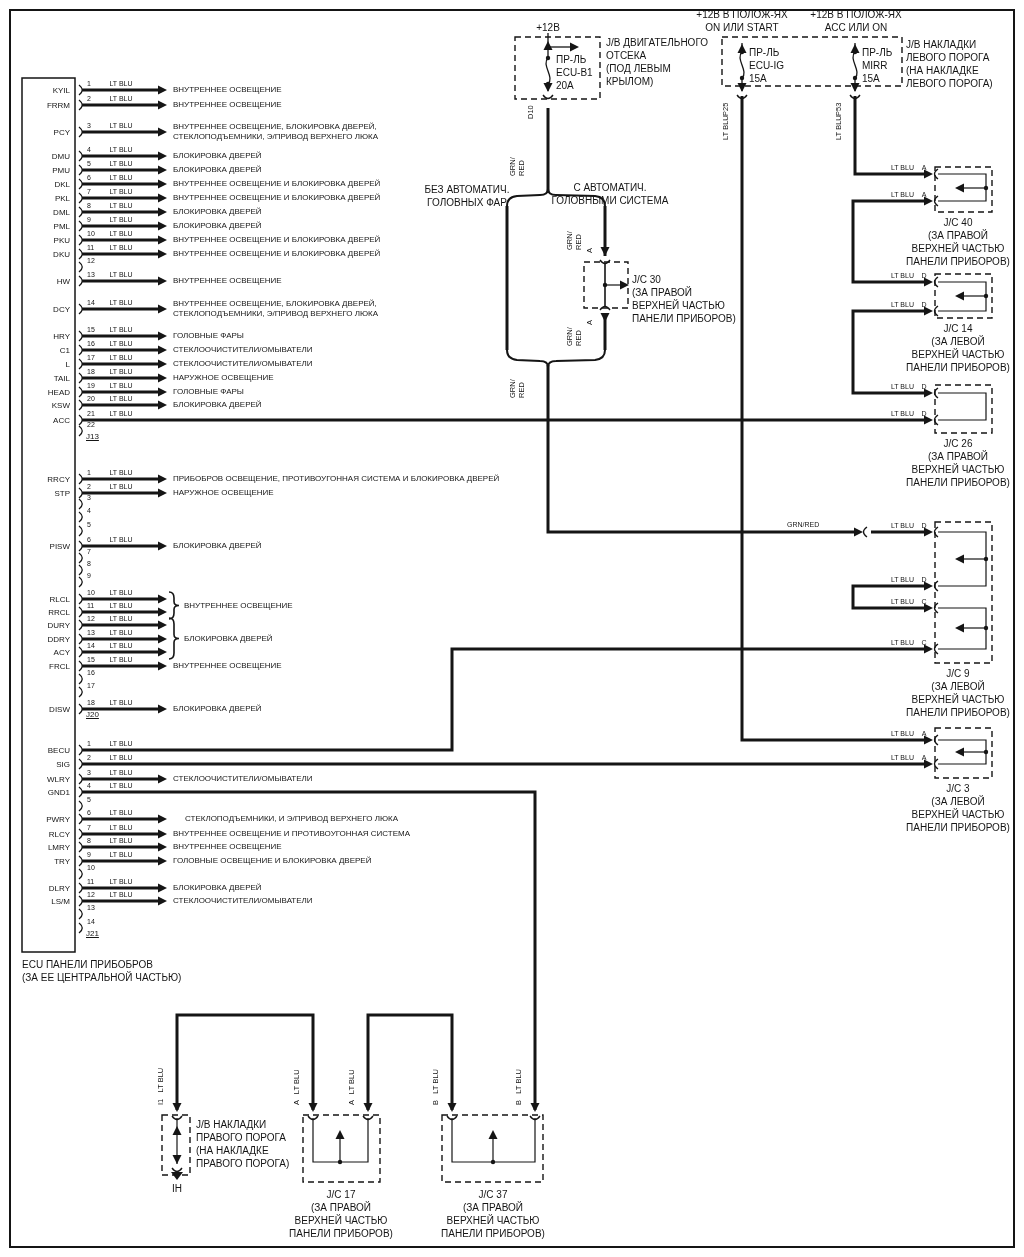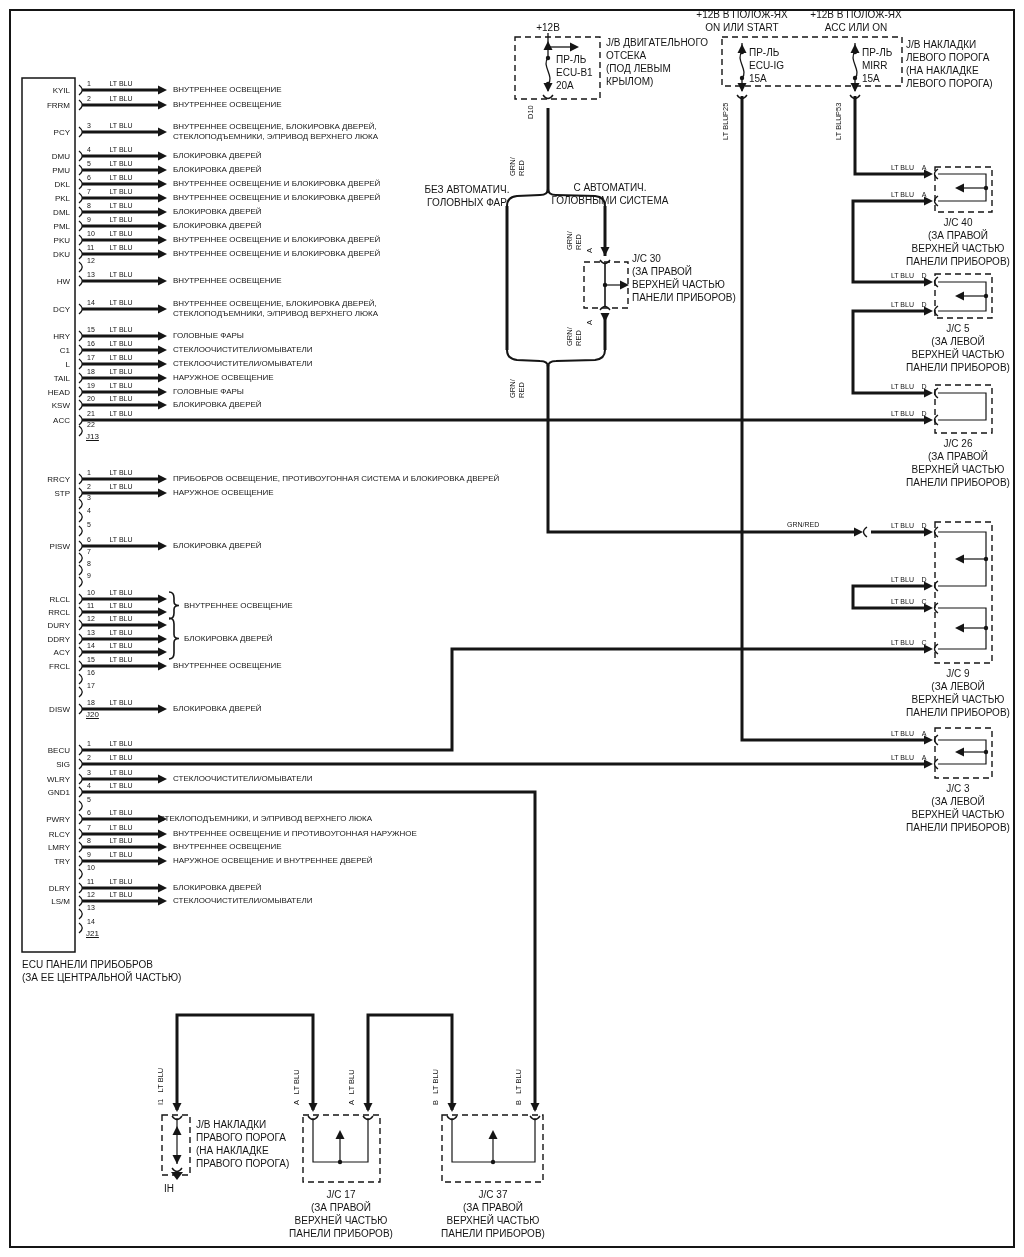--- a/index.html
+++ b/index.html
@@ -440,29 +440,29 @@
 MIRR
 15A</div>
   <div class="lbl" style="left:906px;top:38px">J/В НАКЛАДКИ
 ЛЕВОГО ПОРОГА
 (НА НАКЛАДКЕ
 ЛЕВОГО ПОРОГА)</div>
   <div class="lbl c" style="left:408px;top:183px;width:118px">БЕЗ АВТОМАТИЧ.
 ГОЛОВНЫХ ФАР</div>
   <div class="lbl c" style="left:549px;top:181px;width:122px">С АВТОМАТИЧ.
 ГОЛОВНЫМИ СИСТЕМА</div>
-  <div class="lbl" style="left:632px;top:252px">J/C 30
+  <div class="lbl" style="left:632px;top:273px">J/C 30
 (ЗА ПРАВОЙ
 ВЕРХНЕЙ ЧАСТЬЮ
 ПАНЕЛИ ПРИБОРОВ)</div>
   <div class="lbl c" style="left:898px;top:216px;width:120px">J/C 40
 (ЗА ПРАВОЙ
 ВЕРХНЕЙ ЧАСТЬЮ
 ПАНЕЛИ ПРИБОРОВ)</div>
-  <div class="lbl c" style="left:898px;top:322px;width:120px">J/C 5
+  <div class="lbl c" style="left:898px;top:322px;width:120px">J/C 14
 (ЗА ЛЕВОЙ
 ВЕРХНЕЙ ЧАСТЬЮ
 ПАНЕЛИ ПРИБОРОВ)</div>
   <div class="lbl c" style="left:898px;top:437px;width:120px">J/C 26
 (ЗА ПРАВОЙ
 ВЕРХНЕЙ ЧАСТЬЮ
 ПАНЕЛИ ПРИБОРОВ)</div>
   <div class="lbl c" style="left:898px;top:667px;width:120px">J/C 9
 (ЗА ЛЕВОЙ
 ВЕРХНЕЙ ЧАСТЬЮ
@@ -471,21 +471,21 @@
 (ЗА ЛЕВОЙ
 ВЕРХНЕЙ ЧАСТЬЮ
 ПАНЕЛИ ПРИБОРОВ)</div>
   <div class="lbl s7" style="left:787px;top:521px">GRN/RED</div>
   <div class="lbl" style="left:22px;top:958px">ECU ПАНЕЛИ ПРИБОБРОВ
 (ЗА ЕЕ ЦЕНТРАЛЬНОЙ ЧАСТЬЮ)</div>
   <div class="lbl" style="left:196px;top:1118px">J/В НАКЛАДКИ
 ПРАВОГО ПОРОГА
 (НА НАКЛАДКЕ
 ПРАВОГО ПОРОГА)</div>
-  <div class="lbl c" style="left:156px;top:1182px;width:26px">IH</div>
+  <div class="lbl c" style="left:164px;top:1182px;width:26px">IH</div>
   <div class="lbl c" style="left:266px;top:1188px;width:150px">J/C 17
 (ЗА ПРАВОЙ
 ВЕРХНЕЙ ЧАСТЬЮ
 ПАНЕЛИ ПРИБОРОВ)</div>
   <div class="lbl c" style="left:418px;top:1188px;width:150px">J/C 37
 (ЗА ПРАВОЙ
 ВЕРХНЕЙ ЧАСТЬЮ
 ПАНЕЛИ ПРИБОРОВ)</div>
 
   <div class="vlab" style="left:535px;top:110px">D10</div>
@@ -528,24 +528,24 @@
     <div class="jconn" style="left:86px;top:432px">J13</div>
     <div class="desc" style="left:173px;top:479px">ПРИБОБРОВ ОСВЕЩЕНИЕ, ПРОТИВОУГОННАЯ СИСТЕМА И БЛОКИРОВКА ДВЕРЕЙ</div>
     <div class="desc" style="left:173px;top:493px">НАРУЖНОЕ ОСВЕЩЕНИЕ</div>
     <div class="desc" style="left:173px;top:546px">БЛОКИРОВКА ДВЕРЕЙ</div>
     <div class="desc" style="left:173px;top:666px">ВНУТРЕННЕЕ ОСВЕЩЕНИЕ</div>
     <div class="desc" style="left:173px;top:709px">БЛОКИРОВКА ДВЕРЕЙ</div>
     <div class="desc" style="left:184px;top:605.5px">ВНУТРЕННЕЕ ОСВЕЩЕНИЕ</div>
     <div class="desc" style="left:184px;top:638.5px">БЛОКИРОВКА ДВЕРЕЙ</div>
     <div class="jconn" style="left:86px;top:710px">J20</div>
     <div class="desc" style="left:173px;top:779px">СТЕКЛООЧИСТИТЕЛИ/ОМЫВАТЕЛИ</div>
-    <div class="desc" style="left:159px;top:819px">СТЕКЛОПОДЪЕМНИКИ, И Э/ПРИВОД ВЕРХНЕГО ЛЮКА</div>
-    <div class="desc" style="left:173px;top:834px">ВНУТРЕННЕЕ ОСВЕЩЕНИЕ И ПРОТИВОУГОННАЯ НАРУЖНОЕ</div>
+    <div class="desc" style="left:185px;top:819px">СТЕКЛОПОДЪЕМНИКИ, И Э/ПРИВОД ВЕРХНЕГО ЛЮКА</div>
+    <div class="desc" style="left:173px;top:834px">ВНУТРЕННЕЕ ОСВЕЩЕНИЕ И ПРОТИВОУГОННАЯ СИСТЕМА</div>
     <div class="desc" style="left:173px;top:847px">ВНУТРЕННЕЕ ОСВЕЩЕНИЕ</div>
-    <div class="desc" style="left:173px;top:861px">НАРУЖНОЕ ОСВЕЩЕНИЕ И ВНУТРЕННЕЕ ДВЕРЕЙ</div>
+    <div class="desc" style="left:173px;top:861px">ГОЛОВНЫЕ ОСВЕЩЕНИЕ И БЛОКИРОВКА ДВЕРЕЙ</div>
     <div class="desc" style="left:173px;top:888px">БЛОКИРОВКА ДВЕРЕЙ</div>
     <div class="desc" style="left:173px;top:901px">СТЕКЛООЧИСТИТЕЛИ/ОМЫВАТЕЛИ</div>
     <div class="jconn" style="left:86px;top:929px">J21</div>
     <div class="lbl s7" style="left:868px;top:164px;width:46px;text-align:right">LT BLU</div>
     <div class="lbl s7" style="left:918px;top:164px;width:12px;text-align:center">A</div>
     <div class="lbl s7" style="left:868px;top:191px;width:46px;text-align:right">LT BLU</div>
     <div class="lbl s7" style="left:918px;top:191px;width:12px;text-align:center">A</div>
     <div class="lbl s7" style="left:868px;top:272px;width:46px;text-align:right">LT BLU</div>
     <div class="lbl s7" style="left:918px;top:272px;width:12px;text-align:center">D</div>
     <div class="lbl s7" style="left:868px;top:301px;width:46px;text-align:right">LT BLU</div>

